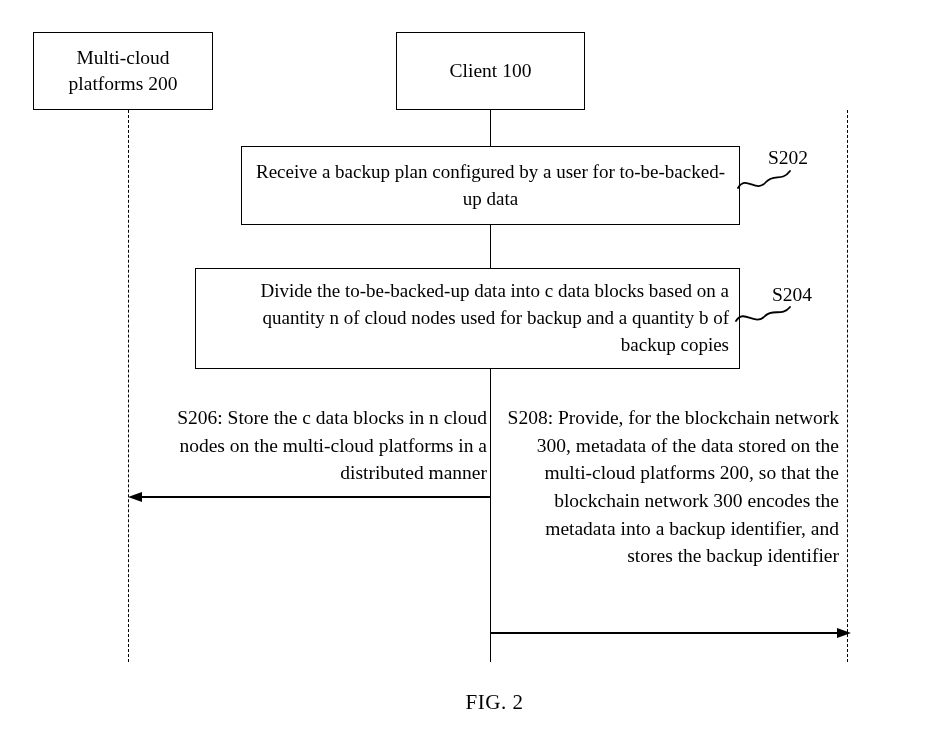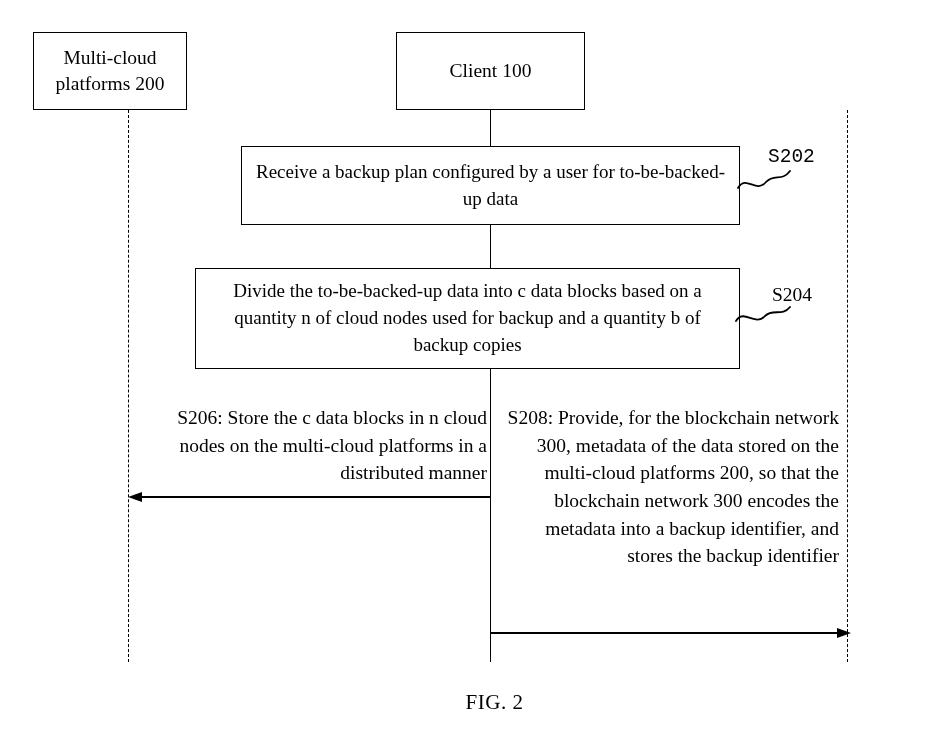--- a/index.html
+++ b/index.html
@@ -89,50 +89,50 @@
     text-align: center;
     font-size: 21px;
     letter-spacing: 0.5px;
   }
 </style>
 </head>
 <body>
 
 <div id="figure-root">
 
-  <div class="actor-box" style="left:33px; top:32px; width:154px; height:78px;">
+  <div class="actor-box" style="left:33px; top:32px; width:180px; height:78px;">
     <span>Multi-cloud platforms 200</span>
   </div>
 
   <div class="actor-box" style="left:396px; top:32px; width:189px; height:78px;">
     <span>Client 100</span>
   </div>
 
 
   <div class="lifeline-dashed" style="left:128px; top:110px; height:552px;"></div>
 
   <div class="lifeline-dashed" style="left:847px; top:110px; height:552px;"></div>
 
   <div class="connector-v" style="left:490px; top:110px; height:36px;"></div>
   <div class="connector-v" style="left:490px; top:225px; height:43px;"></div>
   <div class="lifeline-solid" style="left:490px; top:369px; height:293px;"></div>
 
   <div class="step-box" style="left:241px; top:146px; width:499px; height:79px;">
     <span>Receive a backup plan configured by a user for to-be-backed-up data</span>
   </div>
 
-  <div class="step-tag" style="left:768px; top:148px;font-family:Liberation Mono, monospace;">S202</div>
+  <div class="step-tag" style="left:768px; top:148px;">S202</div>
 
   <div class="squiggle" style="left:736px; top:168px; width:56px; height:26px;">
     <svg width="56" height="26" viewBox="0 0 56 26">
       <path d="M2,20 C10,6 20,26 30,14 C38,5 46,14 54,3" fill="none" stroke="#000" stroke-width="1.8" stroke-linecap="round"></path>
     </svg>
   </div>
 
-  <div class="step-box" style="left:195px; top:268px; width:545px; height:101px;">
+  <div class="step-box" style="left:195px; top:268px; width:545px; height:101px;text-align:right;">
     <span>Divide the to-be-backed-up data into c data blocks based on a quantity n of cloud nodes used for backup and a quantity b of backup copies</span>
   </div>
 
   <div class="step-tag" style="left:772px; top:285px;">S204</div>
 
   <div class="squiggle" style="left:734px; top:305px; width:58px; height:26px;">
     <svg width="58" height="26" viewBox="0 0 58 26">
       <path d="M2,16 C10,3 21,22 31,11 C39,3 48,12 56,2" fill="none" stroke="#000" stroke-width="1.8" stroke-linecap="round"></path>
     </svg>
   </div>

